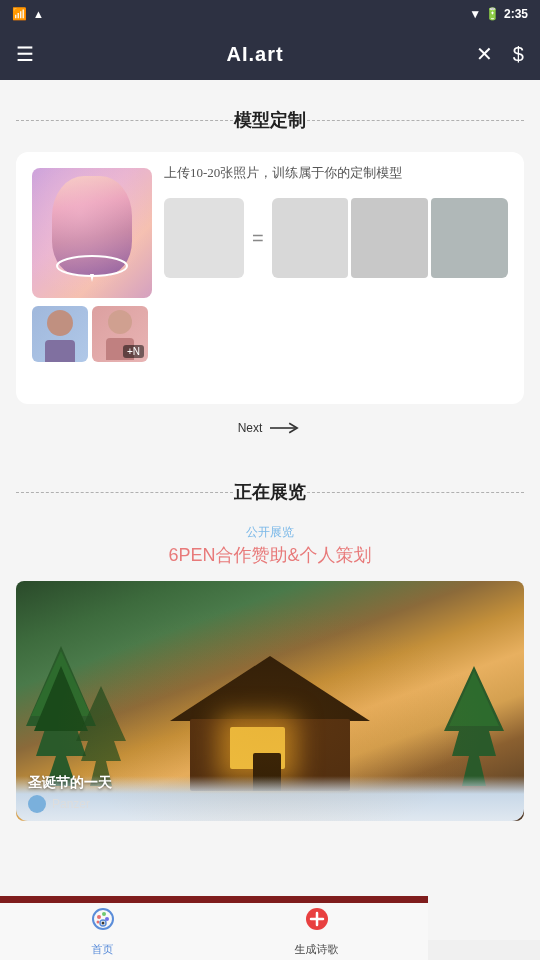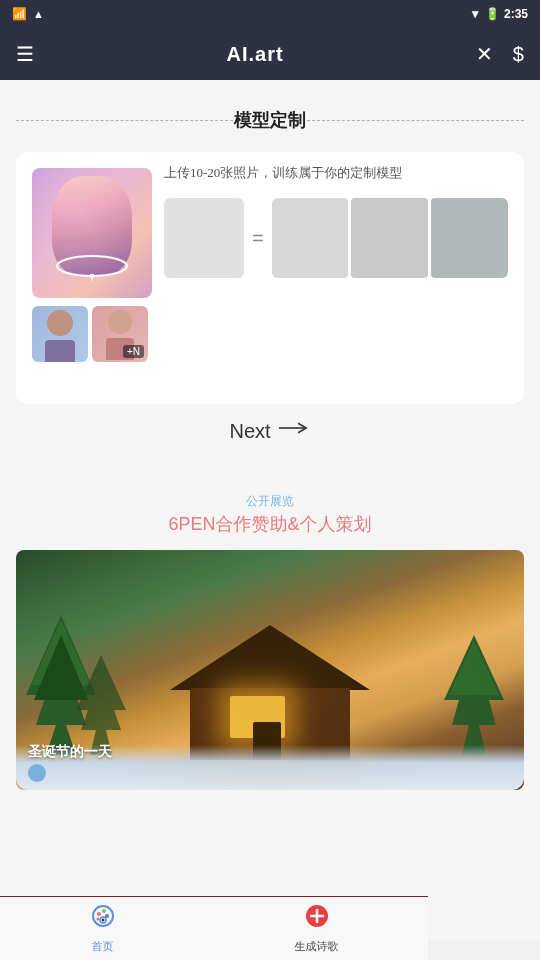--- a/index.html
+++ b/index.html
@@ -144,26 +144,26 @@
 
     
     .next-btn-row {
       display: flex;
       justify-content: center;
       align-items: center;
       margin-top: 16px;
     }
     .next-btn {
       display: flex;
-      align-items: flex-start;
+      align-items: center;
       gap: 8px;
       background: none;
       border: none;
       cursor: pointer;
-      font-size: 20px;
+      font-size: 12px;
       color: #333;
       font-weight: 500;
     }
     .next-arrow-icon {
       display: flex;
       align-items: center;
     }
     .next-arrow-icon svg {
       width: 32px;
       height: 16px;
@@ -258,21 +258,21 @@
     }
 
     
     .bottom-nav {
       position: fixed;
       bottom: 0;
       left: 0;
       width: 428px;
       height: 64px;
       background: #f8f8f8;
-      border-top: 1px solid #7f1d1d;
+      border-top: 7px solid #7f1d1d;
       display: flex;
       align-items: center;
       justify-content: space-around;
     }
     .nav-item {
       display: flex;
       flex-direction: column;
       align-items: center;
       gap: 4px;
       cursor: pointer;
@@ -385,20 +385,25 @@
           <svg viewBox="0 0 40 16" width="40" height="16">
             <line x1="0" y1="8" x2="32" y2="8" stroke="#333" stroke-width="2"></line>
             <polyline points="24,2 34,8 24,14" fill="none" stroke="#333" stroke-width="2"></polyline>
           </svg>
         </span>
       </button>
     </div>
   </div>
 
   <div class="section-exhibition">
+    <div class="section-title-row">
+      <div class="divider-line"></div>
+      <span class="section-title">正在展览</span>
+      <div class="divider-line"></div>
+    </div>
 
     <div class="exhibition-subtitle">
       <span class="exhibition-subtitle-link1">公开展览</span>
       <span class="exhibition-subtitle-link2">6PEN合作赞助&amp;个人策划</span>
     </div>
 
     <div class="exhibition-image">
       <div class="exhibition-img-bg">
 
         <svg style="position:absolute;left:10px;bottom:35px;" width="70" height="140" viewBox="0 0 70 140">

